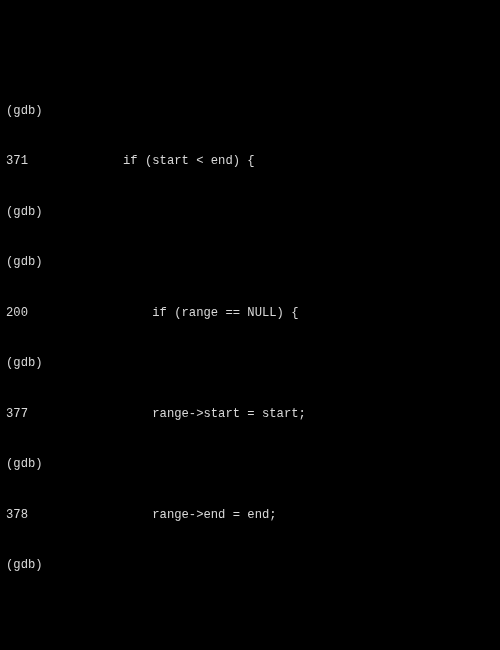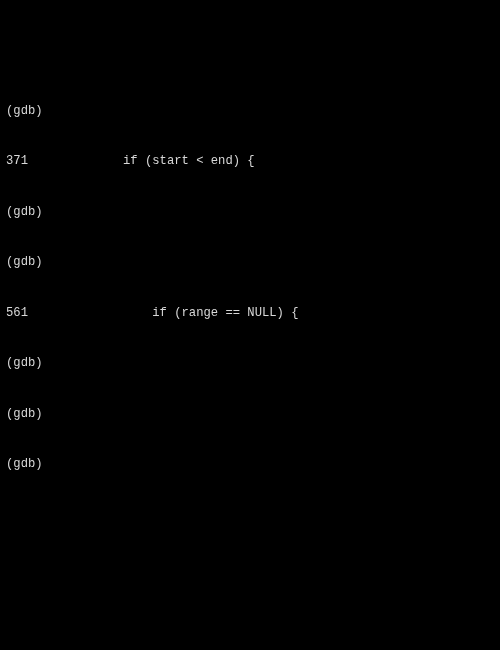--- a/index.html
+++ b/index.html
@@ -23,23 +23,25 @@
 </head>
 <body>
 
 
 
 <div class="term">
   <span class="line">(gdb)</span>
   <span class="line">371             if (start &lt; end) {</span>
   <span class="line">(gdb)</span>
   <span class="line">(gdb)</span>
-  <span class="line">561                 if (range == NULL) {</span>
+  <span class="line">200                 if (range == NULL) {</span>
   <span class="line">(gdb)</span>
+  <span class="line">377                 range-&gt;start = start;</span>
   <span class="line">(gdb)</span>
+  <span class="line">378                 range-&gt;end = end;</span>
   <span class="line">(gdb)</span>
   
   
   
   
   
   
   
   
   

